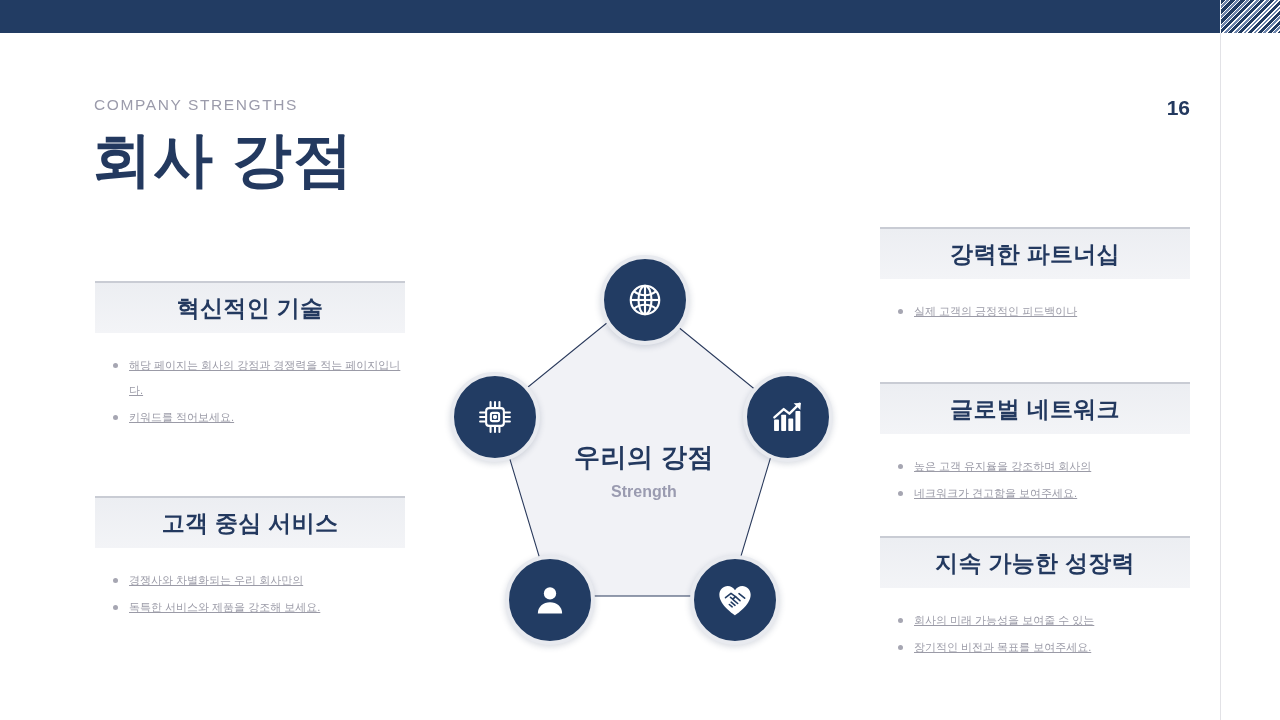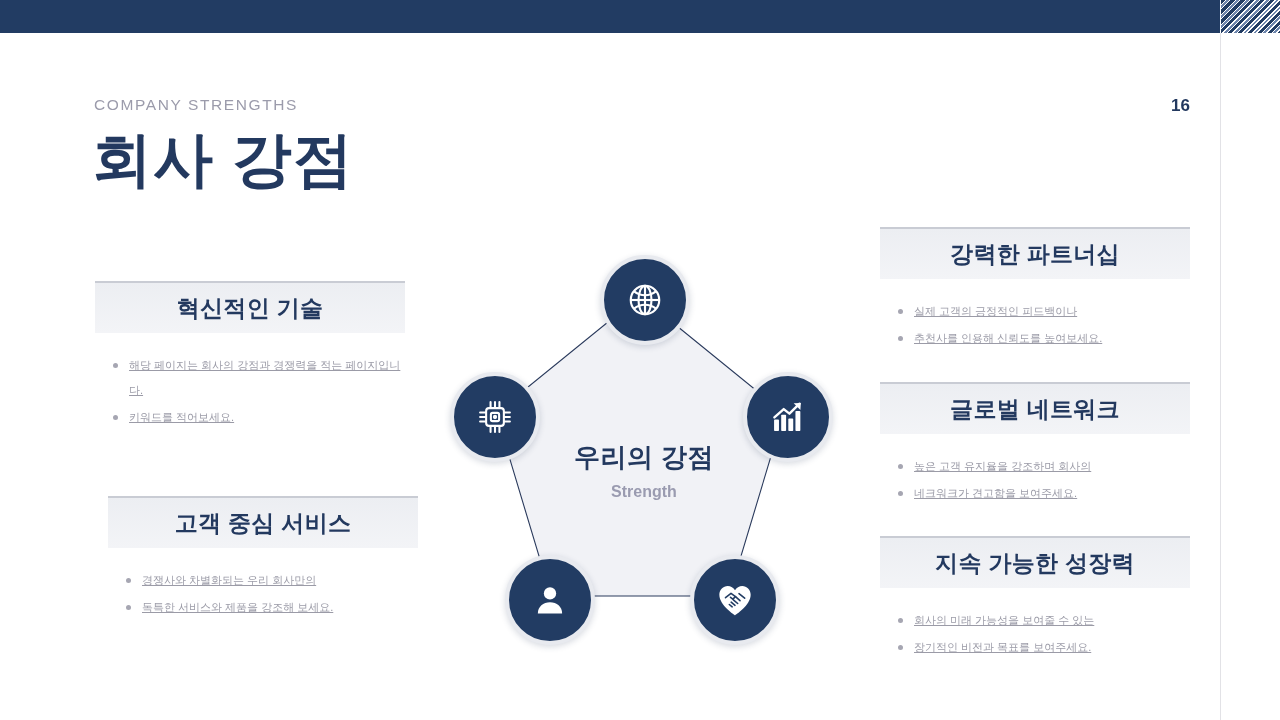--- a/index.html
+++ b/index.html
@@ -66,21 +66,21 @@
     font-weight: 700;
     color: #23395f;
     letter-spacing: 1px;
     white-space: nowrap;
     line-height: 1.05;
   }
   #page-number {
     position: absolute;
     right: 90px;
     top: 96px;
-    font-size: 17px;
+    font-size: 21px;
     font-weight: 700;
     color: #23395f;
   }
 
   
   .card { position: absolute; width: 310px; }
   .card-header {
     height: 50px;
     background: linear-gradient(180deg, #eceef2 0%, #f3f4f7 100%);
     border-top: 2px solid #c9ccd4;
@@ -113,21 +113,21 @@
   }
   .bullet-text {
     font-size: 11px;
     line-height: 25px;
     color: #9b9ba7;
     max-width: 272px;
     text-decoration: underline;
   }
 
   #card-tech  { left: 95px; top: 281px; }
-  #card-cs    { left: 108px; top: 496px; }
+  #card-cs    { left: 95px; top: 496px; }
   #card-part  { left: 880px; top: 227px; }
   #card-net   { left: 880px; top: 382px; }
   #card-grow  { left: 880px; top: 536px; }
 
   
   #diagram {
     position: absolute;
     left: 440px;
     top: 250px;
     width: 400px;
@@ -217,24 +217,20 @@
 </div>
 
 <div class="card" id="card-part">
   <div class="card-header">
     <div class="card-title">강력한 파트너십</div>
   </div>
   <div class="card-body">
     <div class="bullet-row">
       <span class="bullet-dot"></span>
       <span class="bullet-text">실제 고객의 긍정적인 피드백이나</span>
-    </div>
-    <div class="bullet-row">
-      <span class="bullet-dot"></span>
-      <span class="bullet-text">추천사를 인용해 신뢰도를 높여보세요.</span>
     </div>
   </div>
 </div>
 
 <div class="card" id="card-net">
   <div class="card-header">
     <div class="card-title">글로벌 네트워크</div>
   </div>
   <div class="card-body">
     <div class="bullet-row">

